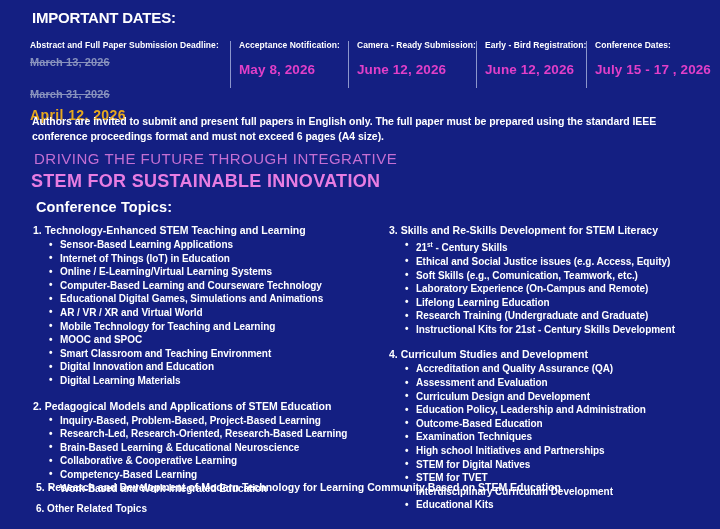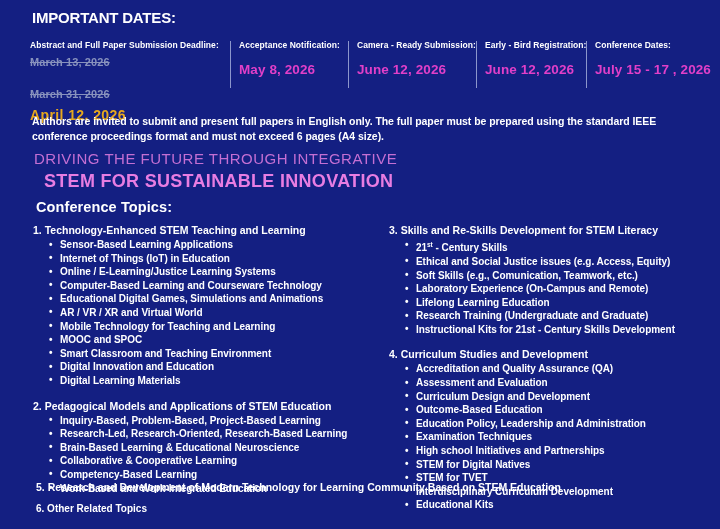--- a/index.html
+++ b/index.html
@@ -112,21 +112,21 @@
     position: absolute;
     left: 34px;
     top: 150px;
     font-size: 15px;
     font-weight: normal;
     letter-spacing: 0.5px;
     color: #c46fd3;
   }
   .theme-line2 {
     position: absolute;
-    left: 44px;
+    left: 31px;
     top: 171px;
     font-size: 18px;
     font-weight: bold;
     letter-spacing: 0.3px;
     color: #e87de2;
   }
 
   .conf-topics {
     position: absolute;
     left: 36px;
@@ -253,21 +253,21 @@
 
 <div class="conf-topics">Conference Topics:</div>
 
 <div class="col-left">
 
   <div class="sec-block">
     <div class="sec-title">1. Technology-Enhanced STEM Teaching and Learning</div>
     <ul class="topic-list">
       <li>Sensor-Based Learning Applications</li>
       <li>Internet of Things (IoT) in Education</li>
-      <li>Online / E-Learning/Justice Learning Systems</li>
+      <li>Online / E-Learning/Virtual Learning Systems</li>
       <li>Computer-Based Learning and Courseware Technology</li>
       <li>Educational Digital Games, Simulations and Animations</li>
       <li>AR / VR / XR and Virtual World</li>
       <li>Mobile Technology for Teaching and Learning</li>
       <li>MOOC and SPOC</li>
       <li>Smart Classroom and Teaching Environment</li>
       <li>Digital Innovation and Education</li>
       <li>Digital Learning Materials</li>
     </ul>
   </div>
@@ -300,22 +300,22 @@
       <li>Instructional Kits for 21st - Century Skills Development</li>
     </ul>
   </div>
 
   <div class="sec-block">
     <div class="sec-title">4. Curriculum Studies and Development</div>
     <ul class="topic-list">
       <li>Accreditation and Quality Assurance (QA)</li>
       <li>Assessment and Evaluation</li>
       <li>Curriculum Design and Development</li>
+      <li>Education Policy, Leadership and Administration</li>
       <li>Outcome-Based Education</li>
-      <li>Education Policy, Leadership and Administration</li>
       <li>Examination Techniques</li>
       <li>High school Initiatives and Partnerships</li>
       <li>STEM for Digital Natives</li>
       <li>STEM for TVET</li>
       <li>Interdisciplinary Curriculum Development</li>
       <li>Educational Kits</li>
     </ul>
   </div>
 
 </div>

